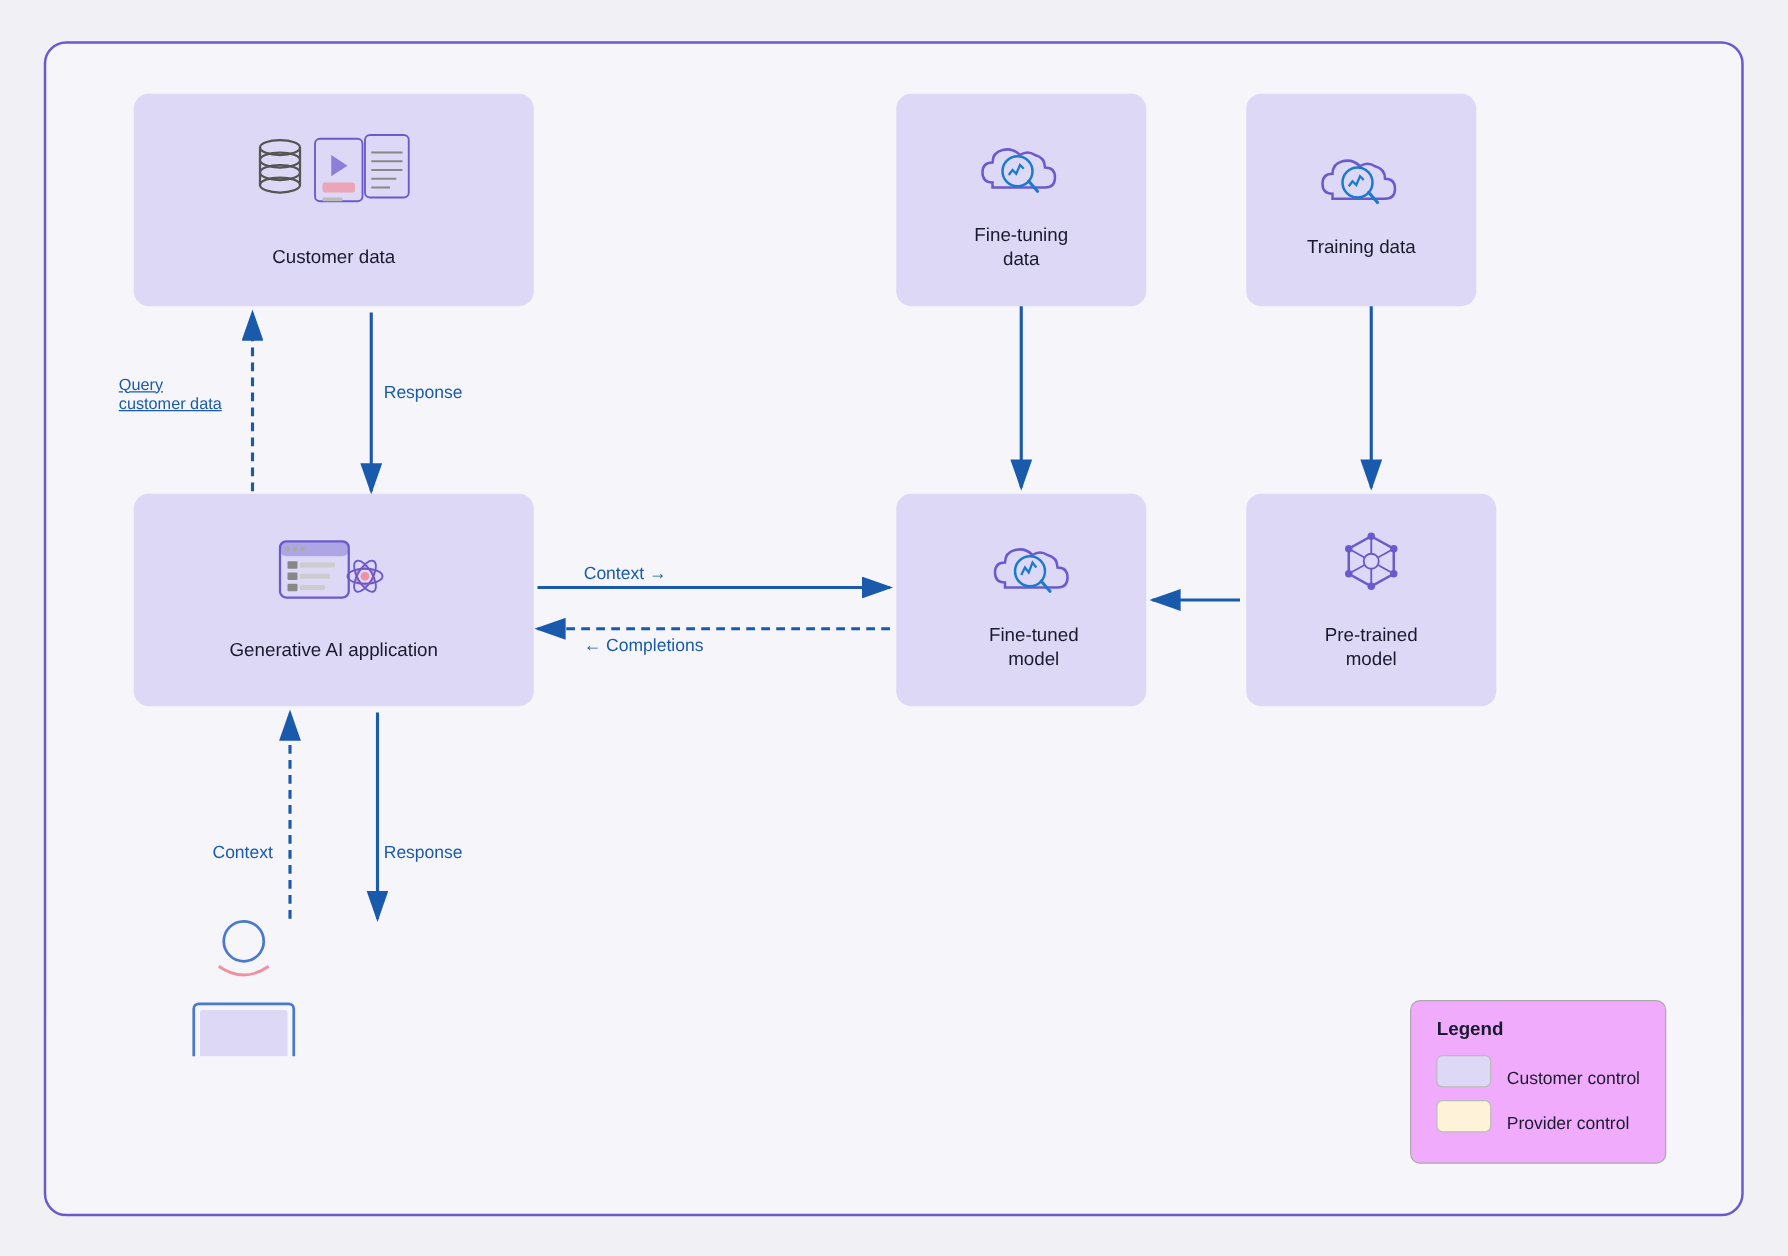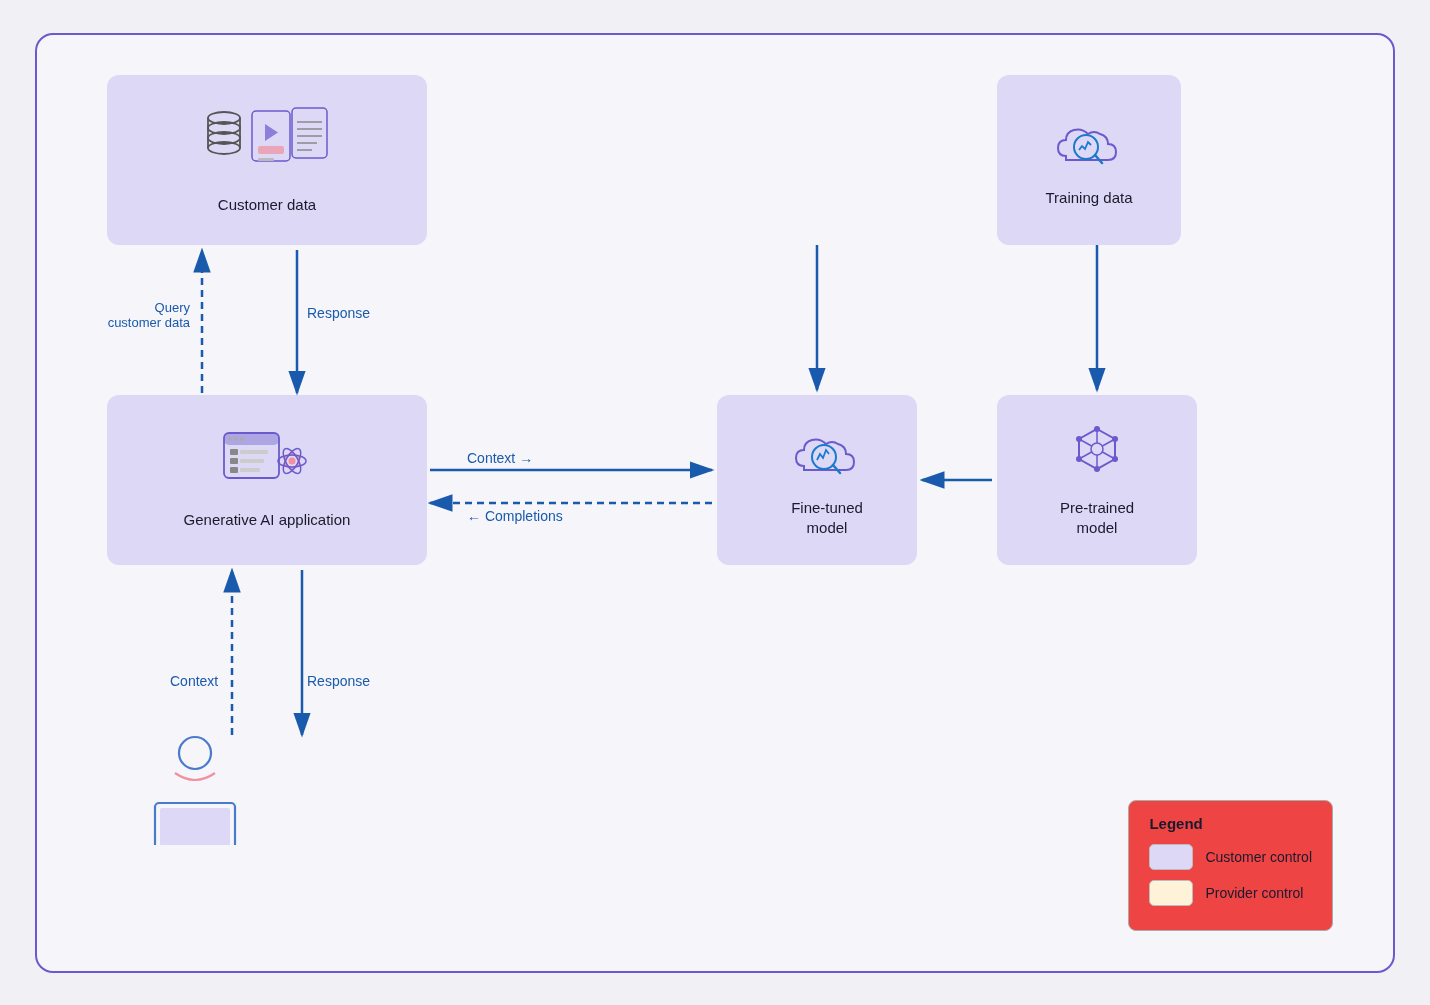--- a/index.html
+++ b/index.html
@@ -56,35 +56,35 @@
       position: absolute;
       top: 0; left: 0;
       width: 100%; height: 100%;
       pointer-events: none;
     }
     
     .legend {
       position: absolute;
       bottom: 40px;
       right: 60px;
-      background: #ef4444;
+      background: #f0abfc;
       border: 1.5px solid #aaa;
       border-radius: 8px;
       padding: 14px 20px;
       min-width: 200px;
     }
     .legend-title {
       font-size: 15px;
       font-weight: 600;
       margin-bottom: 12px;
       color: #1a1a2e;
     }
     .legend-item {
       display: flex;
-      align-items: center;
+      align-items: flex-end;
       margin-bottom: 10px;
       font-size: 14px;
       color: #1a1a2e;
     }
     .legend-box {
       width: 44px;
       height: 26px;
       border-radius: 5px;
       margin-right: 12px;
       border: 1px solid #bbb;
@@ -117,20 +117,33 @@
         <line x1="95" y1="16" x2="120" y2="16" stroke="#888" stroke-width="1.5"></line>
         <line x1="95" y1="23" x2="120" y2="23" stroke="#888" stroke-width="1.5"></line>
         <line x1="95" y1="30" x2="120" y2="30" stroke="#888" stroke-width="1.5"></line>
         <line x1="95" y1="37" x2="115" y2="37" stroke="#888" stroke-width="1.5"></line>
         <line x1="95" y1="44" x2="110" y2="44" stroke="#888" stroke-width="1.5"></line>
       </svg>
     </div>
     <div class="node-label">Customer data</div>
   </div>
 
+  <div class="node" style="left:680px; top:40px; width:200px; height:170px;">
+    <div class="icon-area">
+      <svg width="70" height="60" viewBox="0 0 70 60">
+
+        <path d="M12,42 Q4,42 4,34 Q4,26 12,26 Q12,18 20,16 Q28,14 34,20 Q40,16 46,20 Q54,22 54,30 Q62,30 62,38 Q62,46 54,46 L12,46 Z" fill="none" stroke="#6a5acd" stroke-width="2"></path>
+
+        <circle cx="32" cy="33" r="12" fill="none" stroke="#1a7acd" stroke-width="2"></circle>
+        <polyline points="25,36 28,32 31,35 34,28 37,31" fill="none" stroke="#1a7acd" stroke-width="1.8"></polyline>
+        <line x1="41" y1="41" x2="48" y2="49" stroke="#1a7acd" stroke-width="2.5" stroke-linecap="round"></line>
+      </svg>
+    </div>
+    <div class="node-label">Fine-tuning<br>data</div>
+  </div>
 
   <div class="node" style="left:960px; top:40px; width:184px; height:170px;">
     <div class="icon-area">
       <svg width="70" height="60" viewBox="0 0 70 60">
         <path d="M12,42 Q4,42 4,34 Q4,26 12,26 Q12,18 20,16 Q28,14 34,20 Q40,16 46,20 Q54,22 54,30 Q62,30 62,38 Q62,46 54,46 L12,46 Z" fill="none" stroke="#6a5acd" stroke-width="2"></path>
         <circle cx="32" cy="33" r="12" fill="none" stroke="#1a7acd" stroke-width="2"></circle>
         <polyline points="25,36 28,32 31,35 34,28 37,31" fill="none" stroke="#1a7acd" stroke-width="1.8"></polyline>
         <line x1="41" y1="41" x2="48" y2="49" stroke="#1a7acd" stroke-width="2.5" stroke-linecap="round"></line>
       </svg>
     </div>
@@ -232,21 +245,21 @@
 
     <line x1="393" y1="435" x2="675" y2="435" stroke="#1a5aad" stroke-width="2.5" marker-end="url(#arrowBlue)"></line>
 
     <line x1="675" y1="468" x2="393" y2="468" stroke="#1a5aad" stroke-width="2.5" stroke-dasharray="7,5" marker-end="url(#arrowBlueDash)"></line>
 
     <line x1="195" y1="700" x2="195" y2="535" stroke="#1a5aad" stroke-width="2.5" stroke-dasharray="7,5" marker-end="url(#arrowBlueDash)"></line>
 
     <line x1="265" y1="535" x2="265" y2="700" stroke="#1a5aad" stroke-width="2.5" marker-end="url(#arrowBlue)"></line>
   </svg>
 
-  <div class="arrow-label" style="left:58px; top:265px; font-size:13px; text-align:right; width:95px;">
+  <div class="arrow-label" style="left:58px; top:265px; font-size:13px; width:95px;text-decoration:underline;">
     Query<br>customer data
   </div>
 
   <div class="arrow-label" style="left:270px; top:270px;">
     Response
   </div>
 
   <div class="arrow-label" style="left:430px; top:415px;text-align:center;">
     Context →
   </div>

